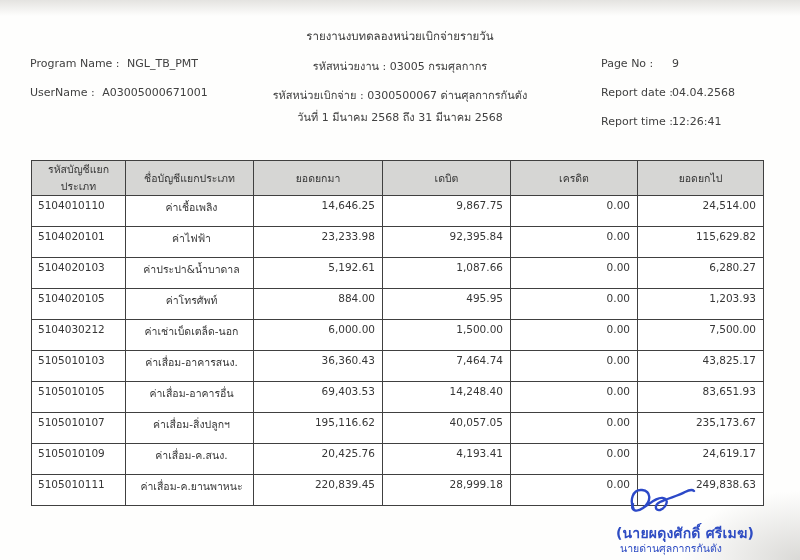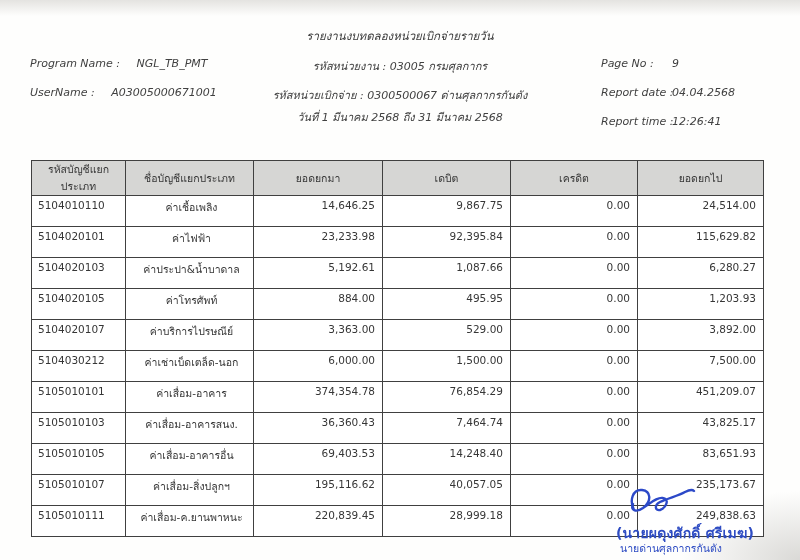--- a/index.html
+++ b/index.html
@@ -13,27 +13,27 @@
   .scan-top-shade{
     position:absolute;left:0;top:0;width:800px;height:16px;
     background:linear-gradient(180deg,rgba(168,165,158,0.30),rgba(168,165,158,0.0));
     pointer-events:none;
   }
   .scan-corner-shade{
     position:absolute;right:0;bottom:0;width:120px;height:70px;
     background:radial-gradient(ellipse at 100% 100%,rgba(150,148,142,0.35),rgba(150,148,142,0.0) 70%);
     pointer-events:none;
   }
-  .abs{position:absolute;white-space:nowrap;font-style:italic;}
+  .abs{position:absolute;white-space:nowrap;}
   .title{
     left:0;top:27px;width:800px;text-align:center;
     font-size:11.5px;color:#3a3a3a;
   }
   .meta{font-size:11px;color:#414141;}
-  .meta .lbl{margin-right:13px;}
+  .meta .lbl{margin-right:4px;}
   .center-line{left:0;width:800px;text-align:center;}
   .r-label{left:601px;}
   .r-value{left:672px;}
   table.report{
     position:absolute;left:31px;top:160px;width:732px;
     border-collapse:collapse;table-layout:fixed;
     font-size:10.5px;color:#363636;
   }
   table.report,table.report th,table.report td{
     border:1px solid #404040;
@@ -136,44 +136,28 @@
         </tr>
         <tr>
           <td class="code">5104020105</td>
           <td class="name">ค่าโทรศัพท์</td>
           <td class="num">884.00</td>
           <td class="num">495.95</td>
           <td class="num">0.00</td>
           <td class="num">1,203.93</td>
         </tr>
         <tr>
-          <td class="code">5104020107</td>
-          <td class="name">ค่าบริการไปรษณีย์</td>
-          <td class="num">3,363.00</td>
-          <td class="num">529.00</td>
-          <td class="num">0.00</td>
-          <td class="num">3,892.00</td>
-        </tr>
-        <tr>
           <td class="code">5104030212</td>
           <td class="name">ค่าเช่าเบ็ดเตล็ด-นอก</td>
           <td class="num">6,000.00</td>
           <td class="num">1,500.00</td>
           <td class="num">0.00</td>
           <td class="num">7,500.00</td>
         </tr>
         <tr>
-          <td class="code">5105010101</td>
-          <td class="name">ค่าเสื่อม-อาคาร</td>
-          <td class="num">374,354.78</td>
-          <td class="num">76,854.29</td>
-          <td class="num">0.00</td>
-          <td class="num">451,209.07</td>
-        </tr>
-        <tr>
           <td class="code">5105010103</td>
           <td class="name">ค่าเสื่อม-อาคารสนง.</td>
           <td class="num">36,360.43</td>
           <td class="num">7,464.74</td>
           <td class="num">0.00</td>
           <td class="num">43,825.17</td>
         </tr>
         <tr>
           <td class="code">5105010105</td>
           <td class="name">ค่าเสื่อม-อาคารอื่น</td>
@@ -182,20 +166,28 @@
           <td class="num">0.00</td>
           <td class="num">83,651.93</td>
         </tr>
         <tr>
           <td class="code">5105010107</td>
           <td class="name">ค่าเสื่อม-สิ่งปลูกฯ</td>
           <td class="num">195,116.62</td>
           <td class="num">40,057.05</td>
           <td class="num">0.00</td>
           <td class="num">235,173.67</td>
+        </tr>
+        <tr>
+          <td class="code">5105010109</td>
+          <td class="name">ค่าเสื่อม-ค.สนง.</td>
+          <td class="num">20,425.76</td>
+          <td class="num">4,193.41</td>
+          <td class="num">0.00</td>
+          <td class="num">24,619.17</td>
         </tr>
         <tr>
           <td class="code">5105010111</td>
           <td class="name">ค่าเสื่อม-ค.ยานพาหนะ</td>
           <td class="num">220,839.45</td>
           <td class="num">28,999.18</td>
           <td class="num">0.00</td>
           <td class="num">249,838.63</td>
         </tr>
       </tbody>

